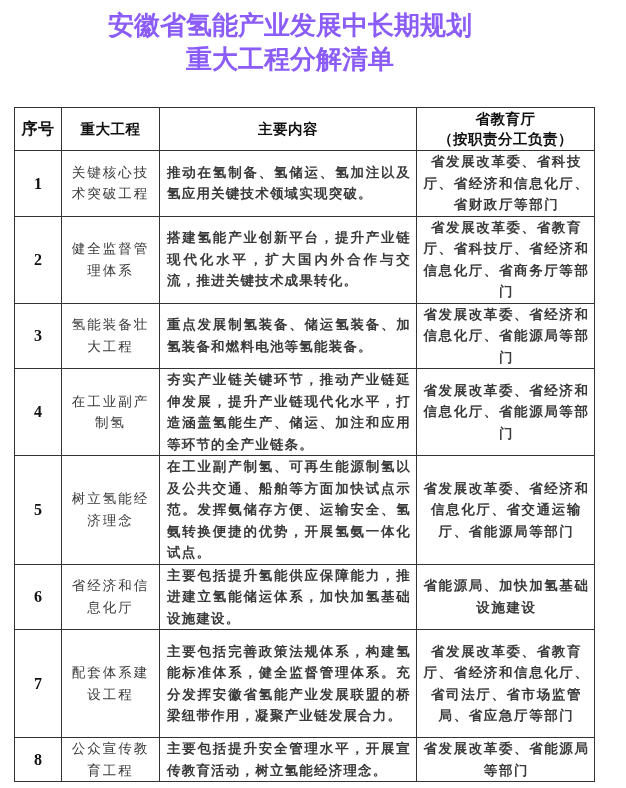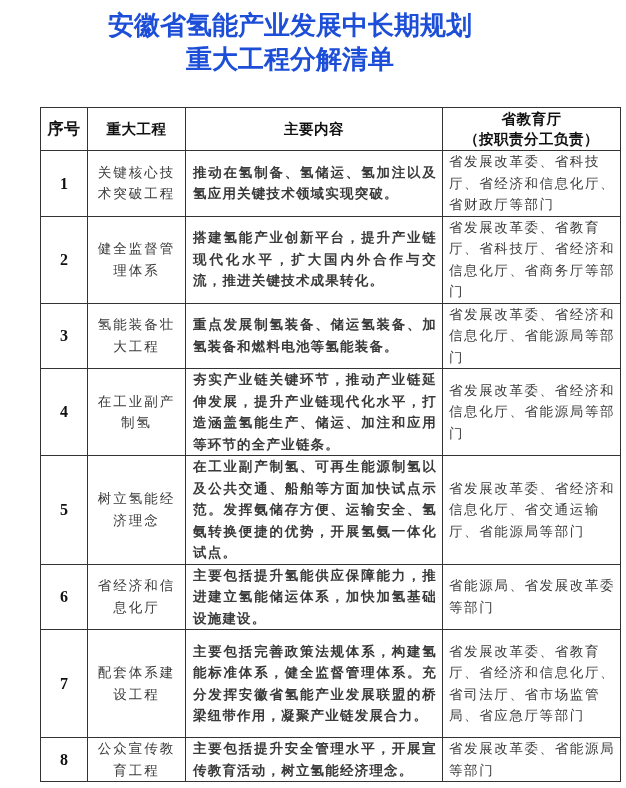--- a/index.html
+++ b/index.html
@@ -17,29 +17,29 @@
   }
   .title {
     position: absolute;
     left: 0;
     width: 580px;
     text-align: center;
     font-family: "DejaVu Serif", "Liberation Serif", serif;
     font-weight: bold;
     font-size: 26px;
     line-height: 34px;
-    color: #1d4ed8;
+    color: #8b5cf6;
     letter-spacing: 0px;
   }
   .title.l1 { top: 8px; }
   .title.l2 { top: 44px; font-family: Liberation Mono, monospace; }
 
   table.plan {
     position: absolute;
-    left: 40px;
+    left: 14px;
     top: 107px;
     border-collapse: collapse;
     table-layout: fixed;
     width: 580px;
   }
   table.plan td, table.plan th {
     border: 1.2px solid #333;
     padding: 0;
     vertical-align: middle;
     font-size: 13.5px;
@@ -50,21 +50,21 @@
     font-family: "DejaVu Sans", "Liberation Sans", sans-serif;
     font-weight: bold;
     color: #111;
     font-size: 14.5px;
     line-height: 20px;
     text-align: center;
   }
   .c-no { width: 47px; text-align: center; font-family: "Liberation Serif", "DejaVu Serif", serif; font-size: 16px !important; color: #111 !important; font-weight: bold; }
   .c-proj { width: 98px; text-align: center; letter-spacing: 2px; padding: 0 4px !important; }
   .c-content { width: 257px; text-align: justify; padding: 0 5px 0 7px !important; letter-spacing: 1.2px; font-weight: bold; }
-  .c-dept { width: 178px; text-align: left; padding: 0 4px 0 6px !important; letter-spacing: 1.6px; }
+  .c-dept { width: 178px; text-align: center; padding: 0 4px 0 6px !important; letter-spacing: 1.6px; font-weight: bold; }
   th.c-no, th.c-proj, th.c-content, th.c-dept { text-align: center; letter-spacing: 0.5px; padding: 0 !important; }
   .cell-inner { display: block; }
 </style>
 </head>
 <body>
 
 <div class="title l1">安徽省氢能产业发展中长期规划</div>
 <div class="title l2">重大工程分解清单</div>
 
 <table class="plan">
@@ -113,21 +113,21 @@
     <tr style="height:108px">
       <td class="c-no">5</td>
       <td class="c-proj">树立氢能经济理念</td>
       <td class="c-content">在工业副产制氢、可再生能源制氢以及公共交通、船舶等方面加快试点示范。发挥氨储存方便、运输安全、氢氨转换便捷的优势，开展氢氨一体化试点。</td>
       <td class="c-dept">省发展改革委、省经济和信息化厅、省交通运输厅、省能源局等部门</td>
     </tr>
     <tr style="height:63px">
       <td class="c-no">6</td>
       <td class="c-proj">省经济和信息化厅</td>
       <td class="c-content">主要包括提升氢能供应保障能力，推进建立氢能储运体系，加快加氢基础设施建设。</td>
-      <td class="c-dept">省能源局、省发展改革委等部门</td>
+      <td class="c-dept">省能源局、加快加氢基础设施建设</td>
     </tr>
     <tr style="height:108px">
       <td class="c-no">7</td>
       <td class="c-proj">配套体系建设工程</td>
       <td class="c-content">主要包括完善政策法规体系，构建氢能标准体系，健全监督管理体系。充分发挥安徽省氢能产业发展联盟的桥梁纽带作用，凝聚产业链发展合力。</td>
       <td class="c-dept">省发展改革委、省教育厅、省经济和信息化厅、省司法厅、省市场监管局、省应急厅等部门</td>
     </tr>
     <tr style="height:44px">
       <td class="c-no">8</td>
       <td class="c-proj">公众宣传教育工程</td>

